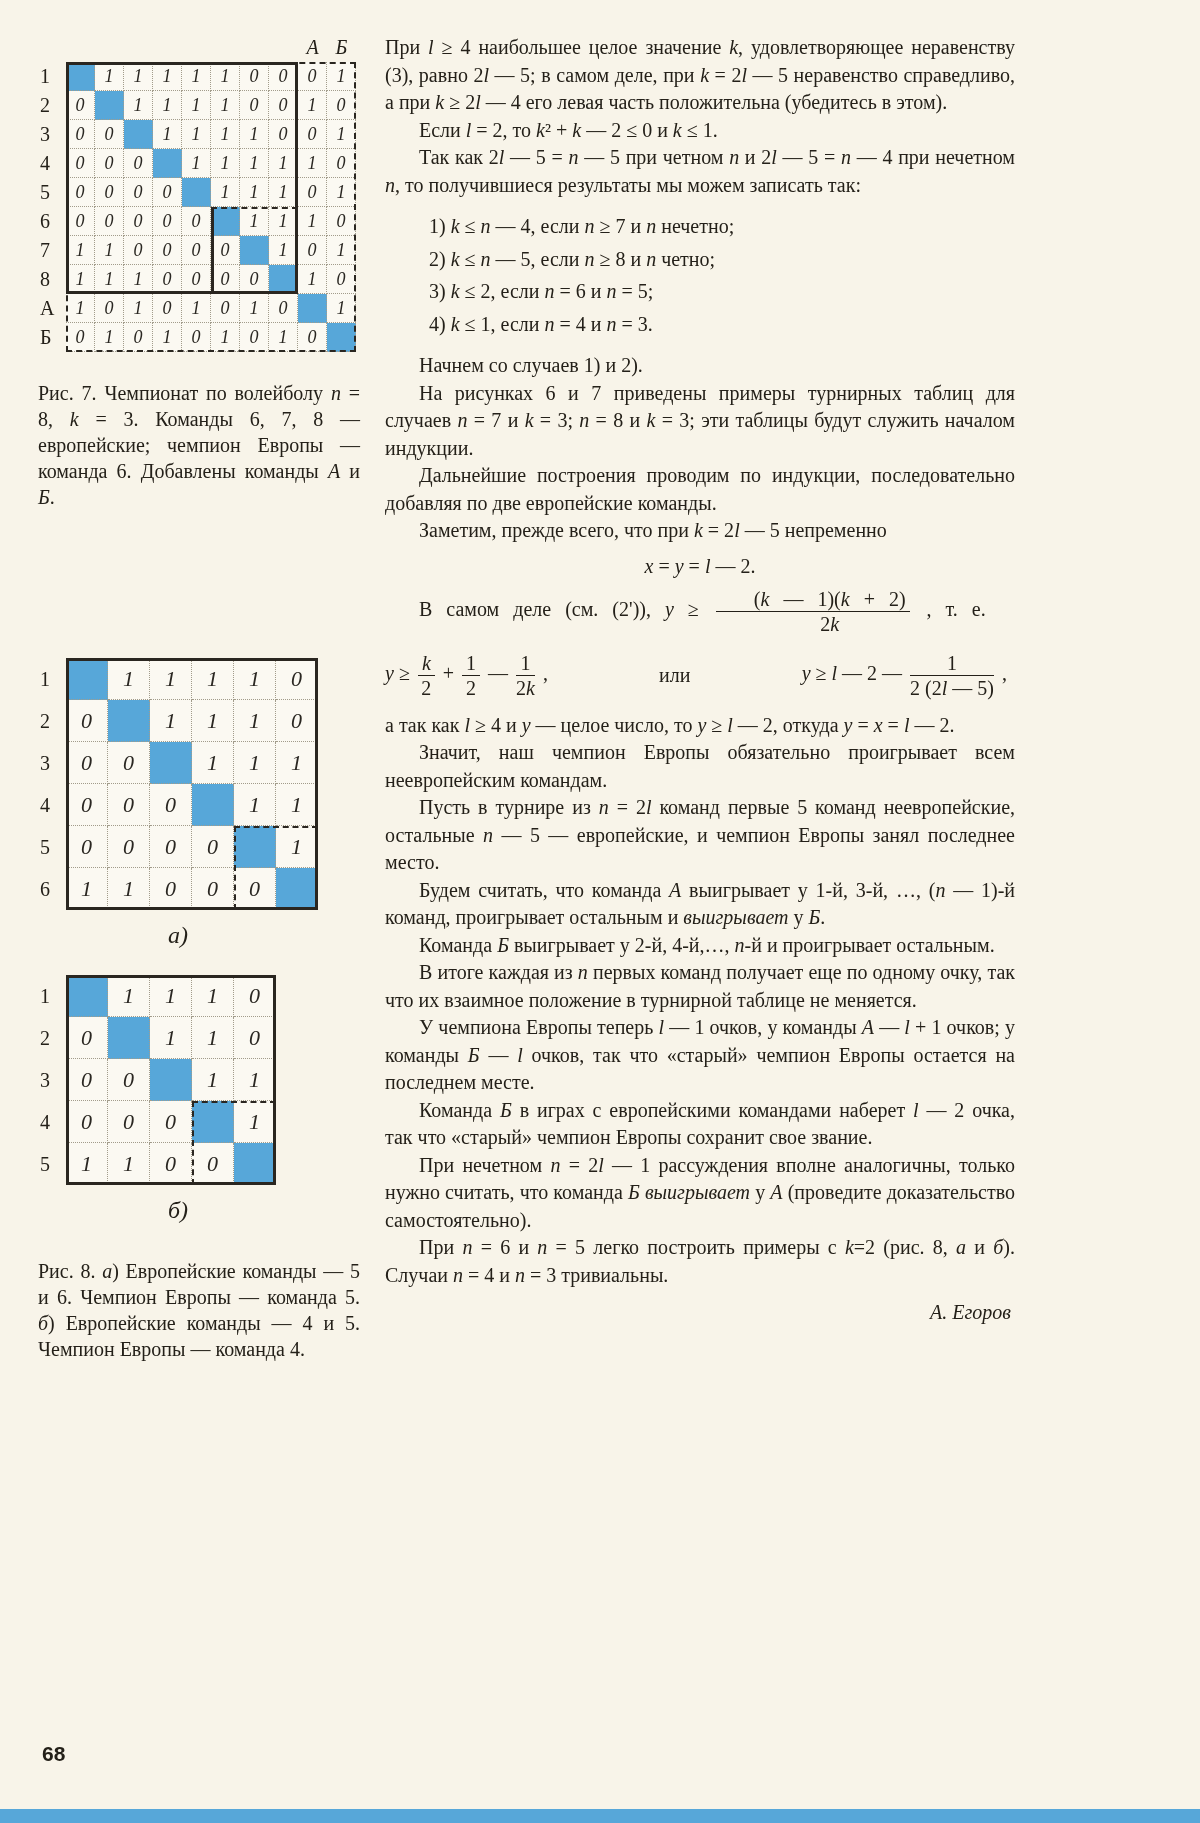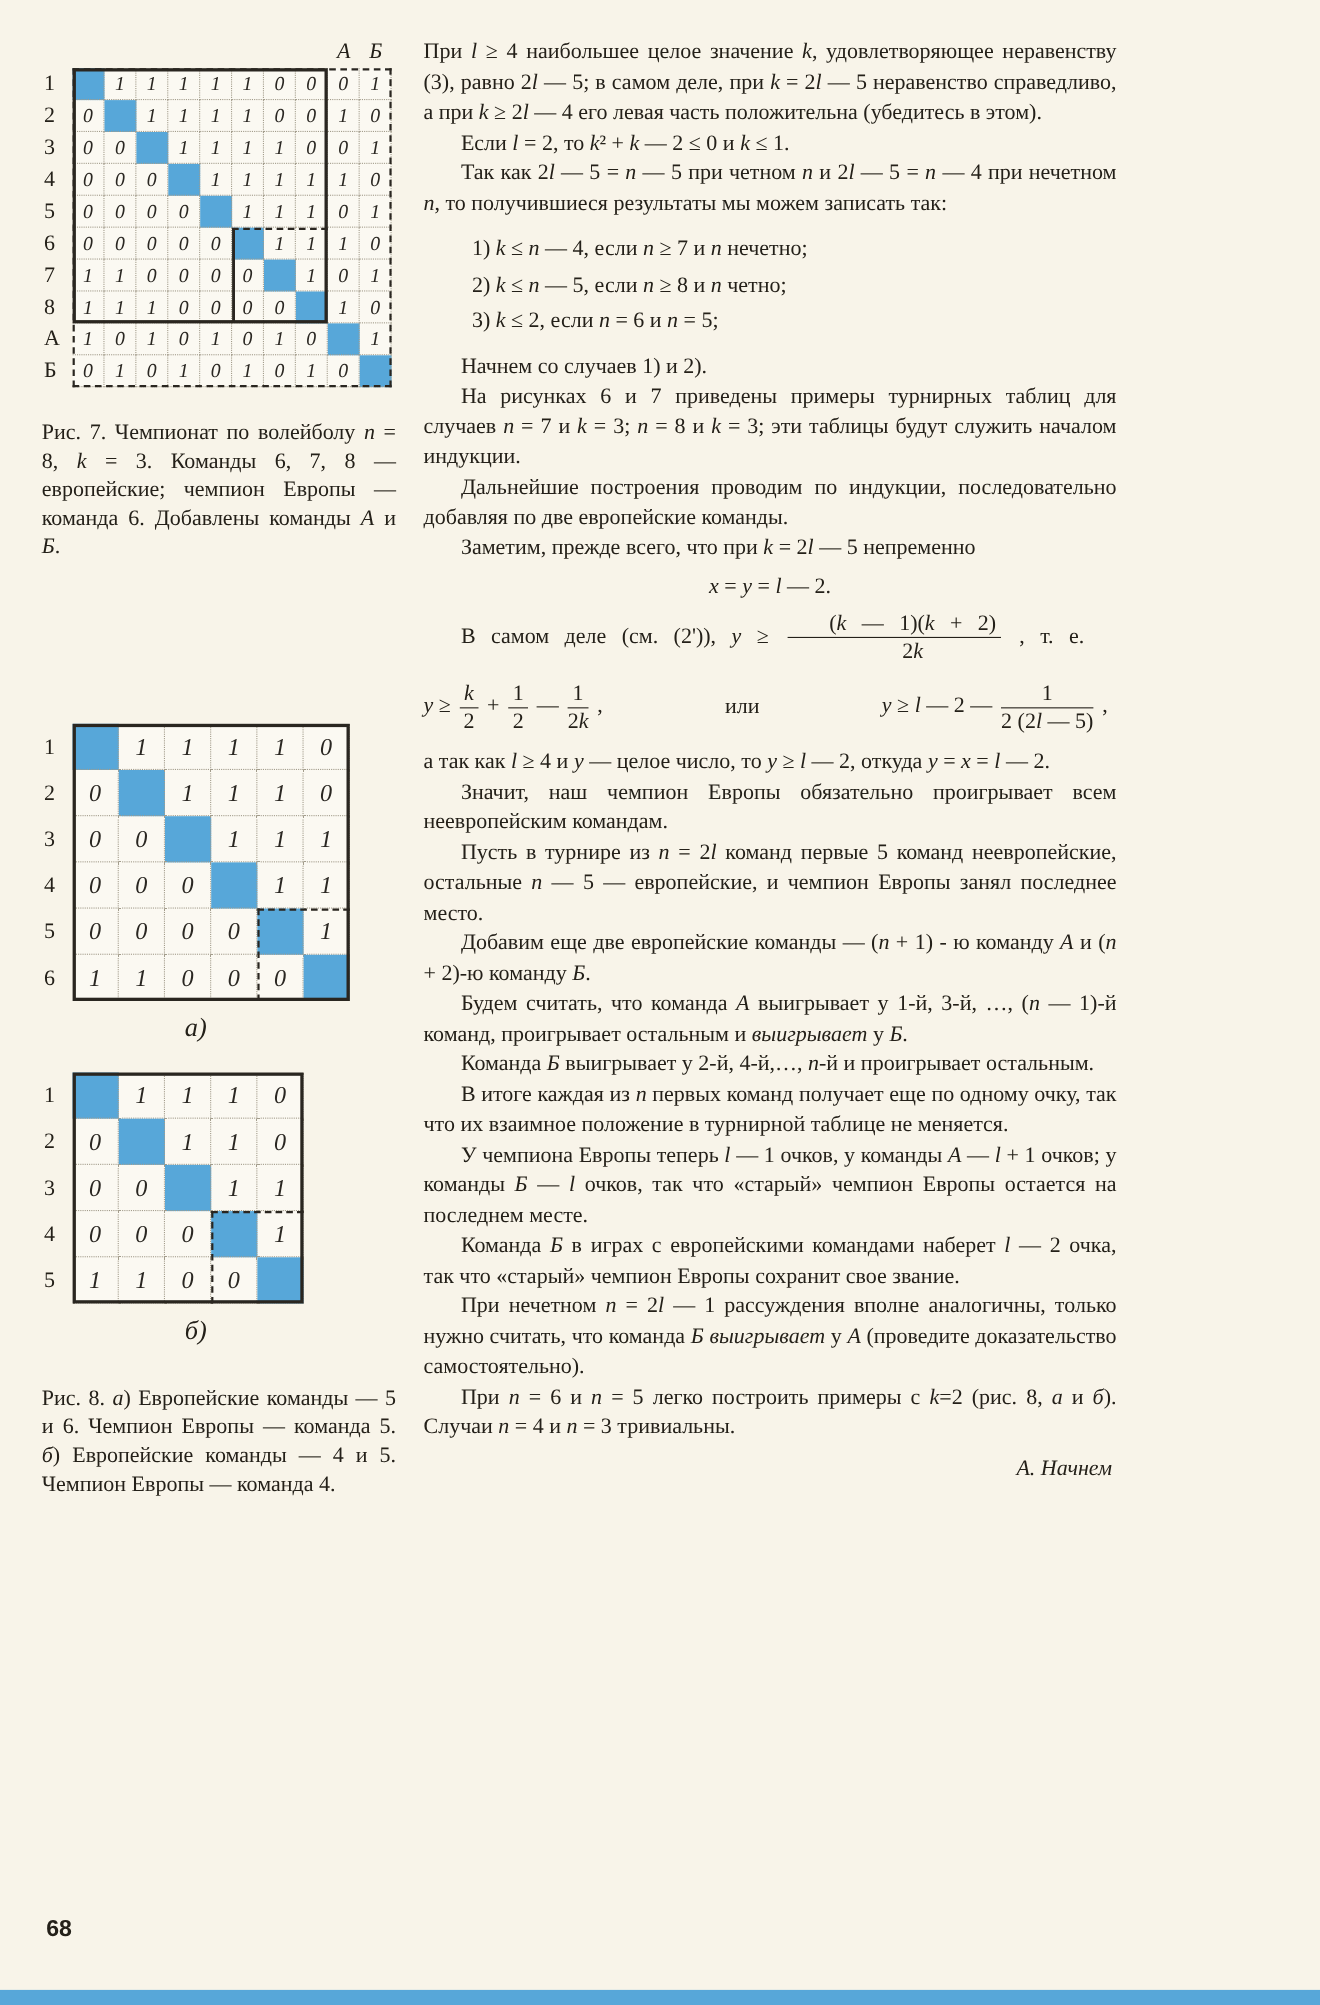--- a/index.html
+++ b/index.html
@@ -298,20 +298,21 @@
 
   <div class="right-col" id="article-body">
 
   <p class="para noindent">При <i>l</i> ≥ 4 наибольшее целое значение <i>k</i>, удовлетворяющее неравенству (3), равно 2<i>l</i> — 5; в самом деле, при <i>k</i> = 2<i>l</i> — 5 неравенство справедливо, а при <i>k</i> ≥ 2<i>l</i> — 4 его левая часть положительна (убедитесь в этом).</p>
       <p class="para">Если <i>l</i> = 2, то <i>k</i>² + <i>k</i> — 2 ≤ 0 и <i>k</i> ≤ 1.</p>
       <p class="para">Так как 2<i>l</i> — 5 = <i>n</i> — 5 при четном <i>n</i> и 2<i>l</i> — 5 = <i>n</i> — 4 при нечетном <i>n</i>, то получившиеся результаты мы можем записать так:</p>
       <div class="eqlist">
         <div>1) <i>k</i> ≤ <i>n</i> — 4, если <i>n</i> ≥ 7 и <i>n</i> нечетно;</div>
         <div>2) <i>k</i> ≤ <i>n</i> — 5, если <i>n</i> ≥ 8 и <i>n</i> четно;</div>
         <div>3) <i>k</i> ≤ 2, если <i>n</i> = 6 и <i>n</i> = 5;</div>
+        <div>4) <i>k</i> ≤ 1, если <i>n</i> = 4 и <i>n</i> = 3.</div>
       </div>
       <p class="para">Начнем со случаев 1) и 2).</p>
       <p class="para">На рисунках 6 и 7 приведены примеры турнирных таблиц для случаев <i>n</i> = 7 и <i>k</i> = 3; <i>n</i> = 8 и <i>k</i> = 3; эти таблицы будут служить началом индукции.</p>
       <p class="para">Дальнейшие построения проводим по индукции, последовательно добавляя по две европейские команды.</p>
       <p class="para">Заметим, прежде всего, что при <i>k</i> = 2<i>l</i> — 5 непременно</p>
       <div class="eq-center"><i>x</i> = <i>y</i> = <i>l</i> — 2.</div>
       <p class="para spaced">В самом деле (см. (2')),  <i>y</i> ≥ <span class="frac">
           <span class="num">(<i>k</i> — 1)(<i>k</i> + 2)</span>
           <span class="den">2<i>k</i></span>
         </span> ,  т. е.</p>
@@ -328,27 +329,26 @@
           </span> ,</span>
         <span>или</span>
         <span><i>y</i> ≥ <i>l</i> — 2 — <span class="frac">
             <span class="num">1</span>
             <span class="den">2 (2<i>l</i> — 5)</span>
           </span> ,</span>
       </div>
       <p class="para noindent">а так как <i>l</i> ≥ 4 и <i>y</i> — целое число, то <i>y</i> ≥ <i>l</i> — 2, откуда <i>y</i> = <i>x</i> = <i>l</i> — 2.</p>
       <p class="para">Значит, наш чемпион Европы обязательно проигрывает всем неевропейским командам.</p>
       <p class="para">Пусть в турнире из <i>n</i> = 2<i>l</i> команд первые 5 команд неевропейские, остальные <i>n</i> — 5 — европейские, и чемпион Европы занял последнее место.</p>
-      <p class="para">Добавим еще две европейские команды — (<i>n</i> + 1) - ю команду <i>А</i> и (<i>n</i> + 2)-ю команду <i>Б</i>.</p>
       <p class="para">Будем считать, что команда <i>А</i> выигрывает у 1-й, 3-й, …, (<i>n</i> — 1)-й команд, проигрывает остальным и <i>выигрывает</i> у <i>Б</i>.</p>
       <p class="para">Команда <i>Б</i> выигрывает у 2-й, 4-й,…, <i>n</i>-й и проигрывает остальным.</p>
       <p class="para">В итоге каждая из <i>n</i> первых команд получает еще по одному очку, так что их взаимное положение в турнирной таблице не меняется.</p>
       <p class="para">У чемпиона Европы теперь <i>l</i> — 1 очков, у команды <i>А</i> — <i>l</i> + 1 очков; у команды <i>Б</i> — <i>l</i> очков, так что «старый» чемпион Европы остается на последнем месте.</p>
       <p class="para">Команда <i>Б</i> в играх с европейскими командами наберет <i>l</i> — 2 очка,  так что «старый» чемпион Европы сохранит свое звание.</p>
       <p class="para">При нечетном <i>n</i> = 2<i>l</i> — 1 рассуждения вполне аналогичны, только нужно считать, что команда <i>Б</i> <i>выигрывает</i> у <i>А</i> (проведите доказательство самостоятельно).</p>
       <p class="para">При <i>n</i> = 6 и <i>n</i> = 5 легко построить примеры с <i>k</i>=2 (рис. 8, <i>а</i> и <i>б</i>). Случаи <i>n</i> = 4 и <i>n</i> = 3 тривиальны.</p>
-      <div class="author-line">А. Начнем</div>
+      <div class="author-line">А. Егоров</div>
     </div>
 
   <div class="page-number">68</div>
   <div class="bottom-bar"></div>
 
 </div>
 
 </body></html>

